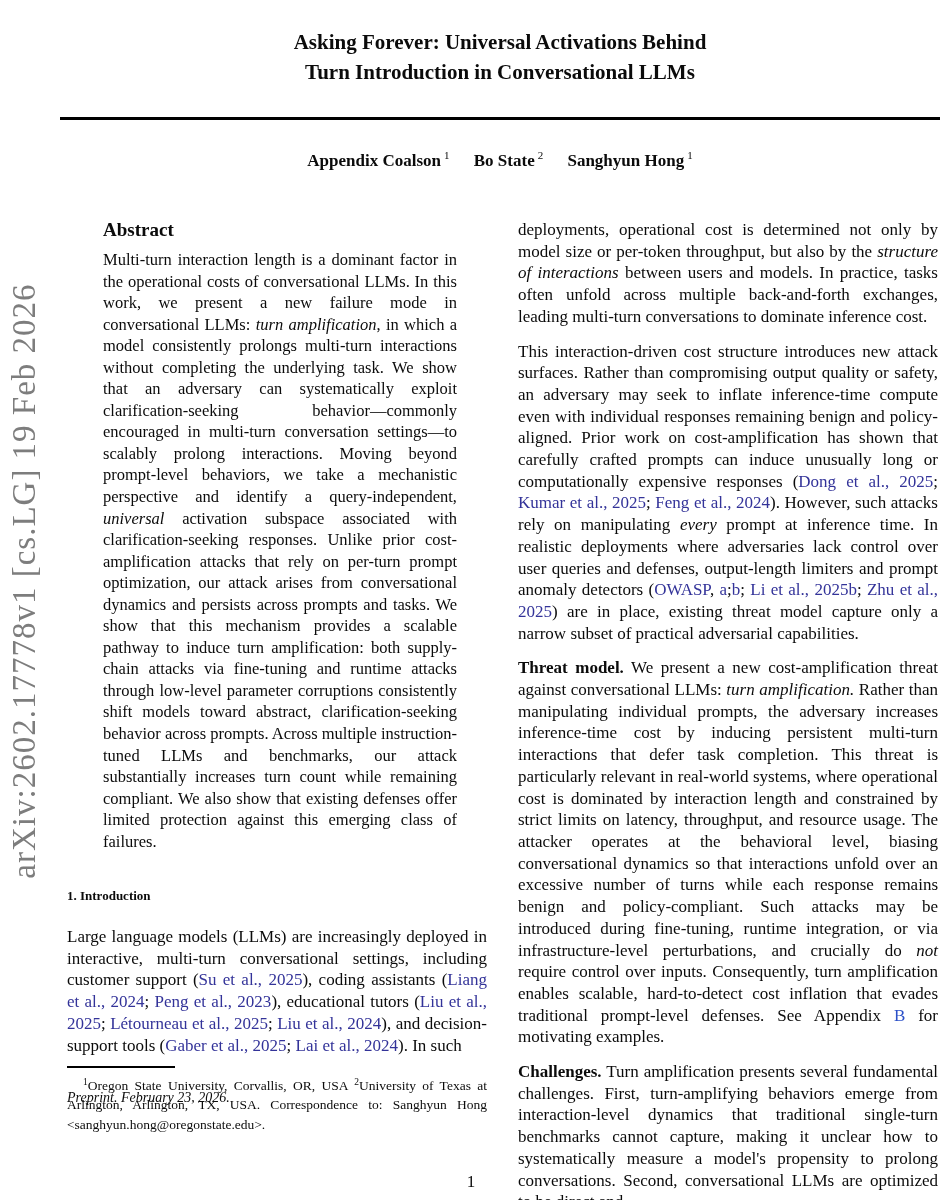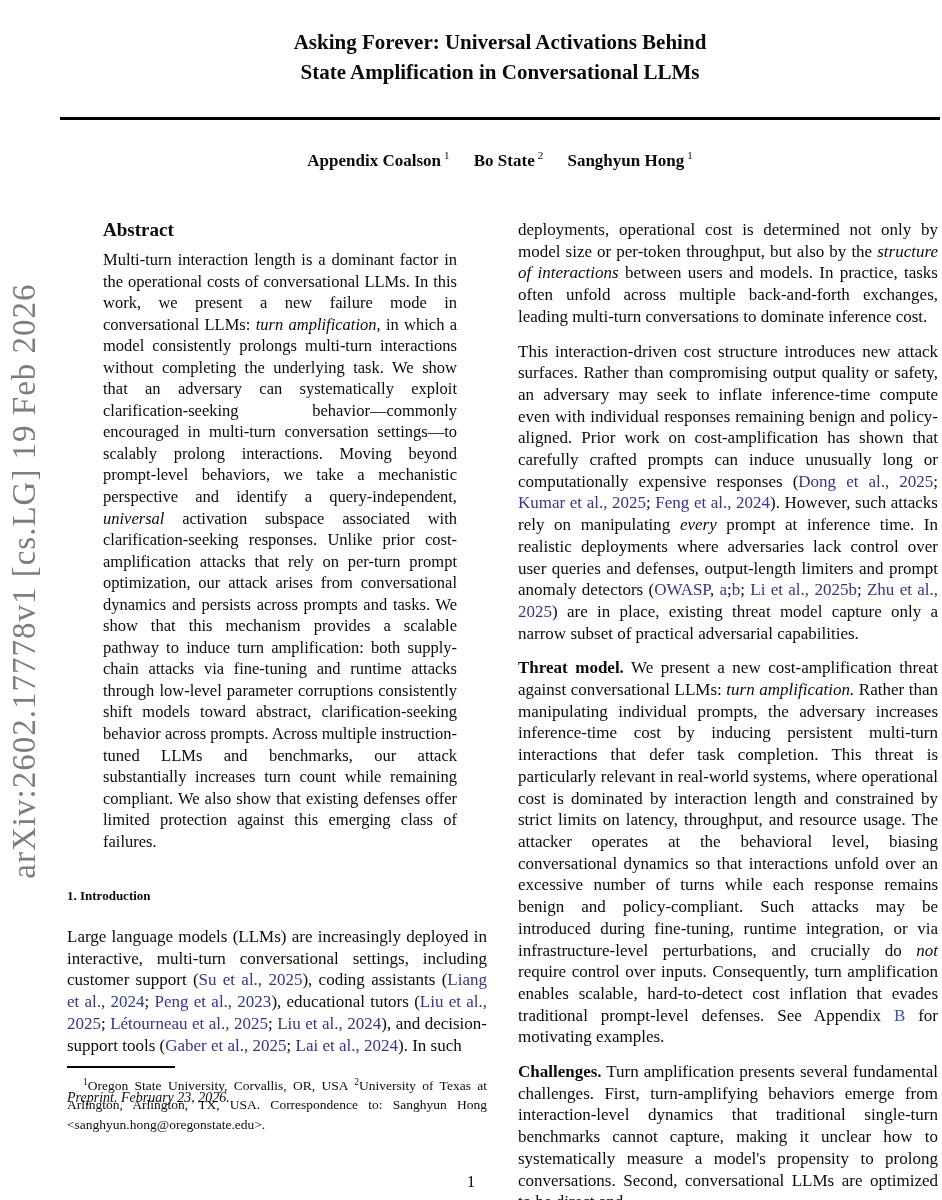--- a/index.html
+++ b/index.html
@@ -150,21 +150,21 @@
 </style>
 </head>
 <body>
 
 <div id="page">
 
   <div class="watermark">arXiv:2602.17778v1  [cs.LG]  19 Feb 2026</div>
 
   <div class="title">
     <div>Asking Forever: Universal Activations Behind</div>
-    <div>State Amplification in Conversational LLMs</div>
+    <div>Turn Introduction in Conversational LLMs</div>
   </div>
 
   <div class="title-rule"></div>
 
   <div class="authors">
     <span class="author"><span>Appendix Coalson</span><span class="sup">1</span></span>
     <span class="author"><span>Bo State</span><span class="sup">2</span></span>
     <span class="author"><span>Sanghyun Hong</span><span class="sup">1</span></span>
   </div>
 

